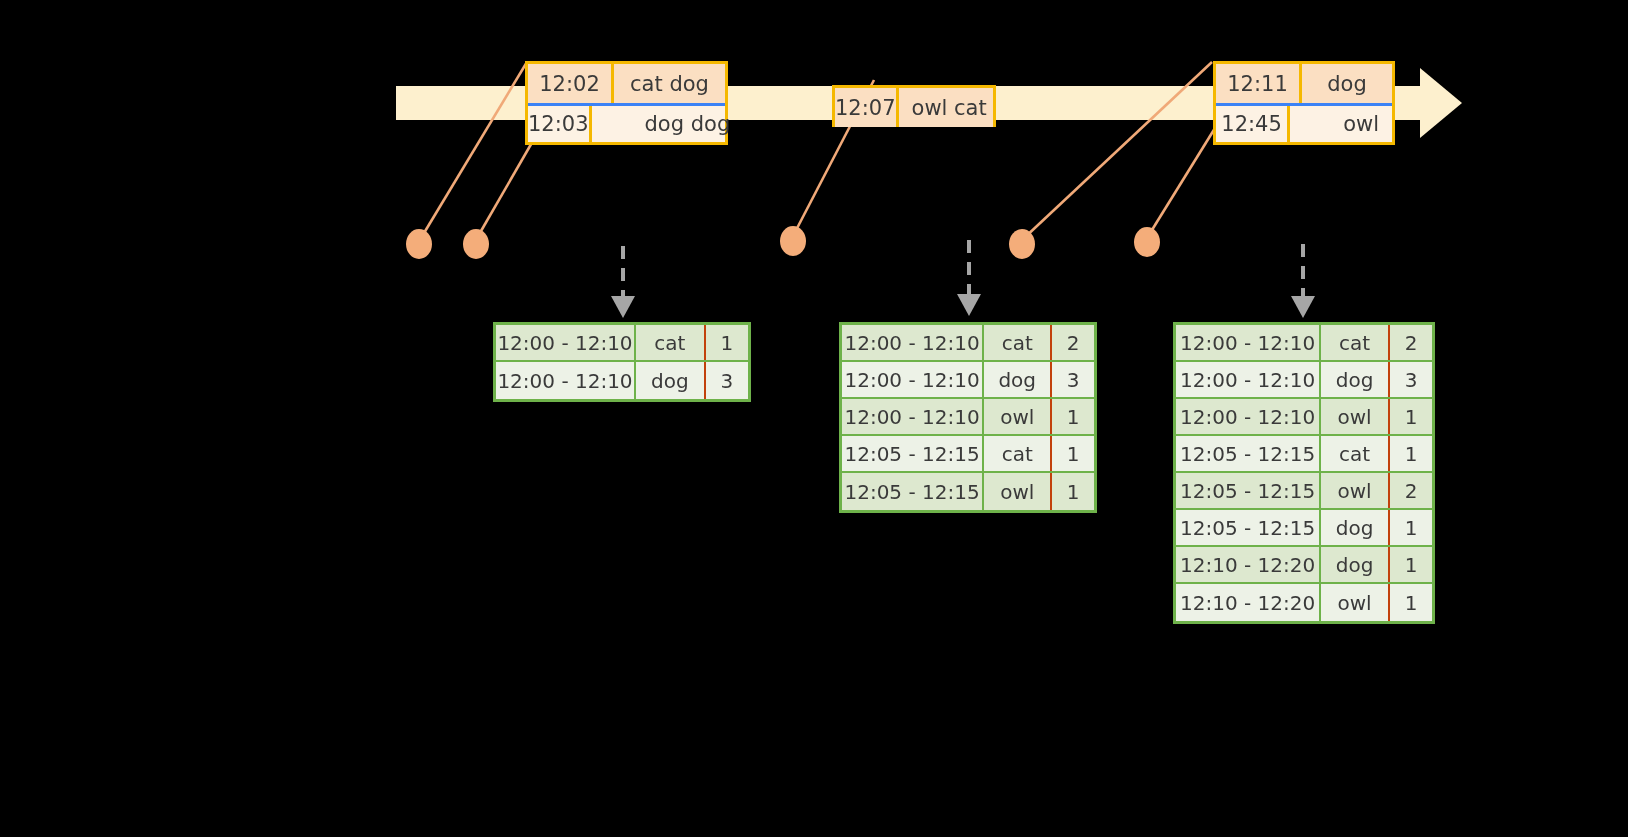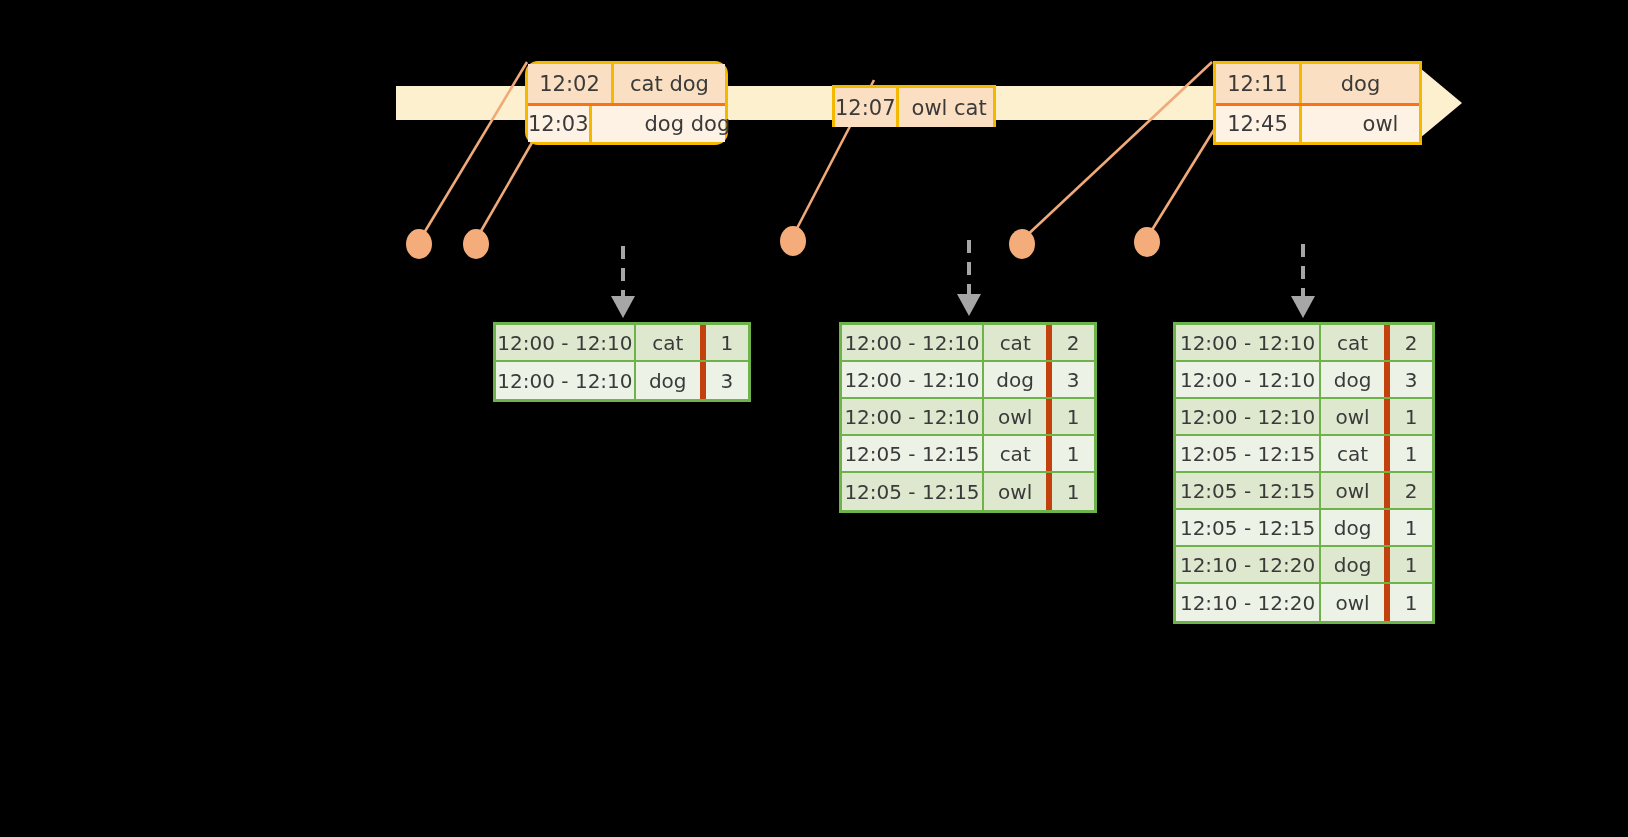--- a/index.html
+++ b/index.html
@@ -18,21 +18,21 @@
     position:absolute;
     border:3px solid #F5B800;
     box-sizing:border-box;
     background:#FDEBD3;
   }
   .event-row{
     display:flex;
     height:39px;
     box-sizing:border-box;
   }
-  .event-row + .event-row{border-top:3px solid #f97316;gap:40px;}
+  .event-row + .event-row{border-top:3px solid #3b82f6;gap:40px;}
   .event-row.shade-a{background:#FBDFC2;}
   .event-row.shade-b{background:#FDF2E4;}
   .ev-time{
     width:86px;
     border-right:3px solid #F5B800;
     display:flex;align-items:center;justify-content:center;
     font-size:21px;color:#3a3a3a;box-sizing:border-box;
   }
   .ev-payload{
     flex:1;
@@ -61,21 +61,21 @@
     display:flex;align-items:center;justify-content:center;
     font-size:20px;color:#3a3a3a;
     border-right:2px solid #6EB24A;
     box-sizing:border-box;
     white-space:nowrap;
   }
   .res-key{
     width:72px;
     display:flex;align-items:center;justify-content:center;
     font-size:20px;color:#3a3a3a;
-    border-right:6px solid #c2410c;
+    border-right:2px solid #c2410c;
     box-sizing:border-box;
   }
   .res-cnt{
     width:44px;
     display:flex;align-items:center;justify-content:center;
     font-size:20px;color:#3a3a3a;
     box-sizing:border-box;
   }
   
   .t1 .res-win{width:145px;}
@@ -115,39 +115,39 @@
       <line x1="969" y1="240" x2="969" y2="298" stroke-dasharray="13 9"></line>
       <line x1="1303" y1="244" x2="1303" y2="300" stroke-dasharray="13 9"></line>
     </g>
     <g fill="#A6A6A6">
       <polygon points="611,296 635,296 623,318"></polygon>
       <polygon points="957,294 981,294 969,316"></polygon>
       <polygon points="1291,296 1315,296 1303,318"></polygon>
     </g>
   </svg>
 
-  <div class="event-box" style="left:525px;top:61px;width:203px;height:84px;border-radius:13px;">
+  <div class="event-box" style="left:525px;top:61px;width:203px;height:84px;">
     <div class="event-row shade-a">
       <div class="ev-time">12:02</div>
       <div class="ev-payload">cat dog</div>
     </div>
     <div class="event-row shade-b">
       <div class="ev-time">12:03</div>
       <div class="ev-payload">dog dog</div>
     </div>
   </div>
 
   <div class="event-box" style="left:832px;top:85px;width:164px;height:42px;text-align:right;">
     <div class="event-row shade-a">
       <div class="ev-time">12:07</div>
       <div class="ev-payload">owl cat</div>
     </div>
   </div>
 
-  <div class="event-box" style="left:1213px;top:61px;width:209px;height:84px;">
+  <div class="event-box" style="left:1213px;top:61px;width:182px;height:84px;">
     <div class="event-row shade-a">
       <div class="ev-time">12:11</div>
       <div class="ev-payload">dog</div>
     </div>
     <div class="event-row shade-b">
       <div class="ev-time">12:45</div>
       <div class="ev-payload">owl</div>
     </div>
   </div>
 

